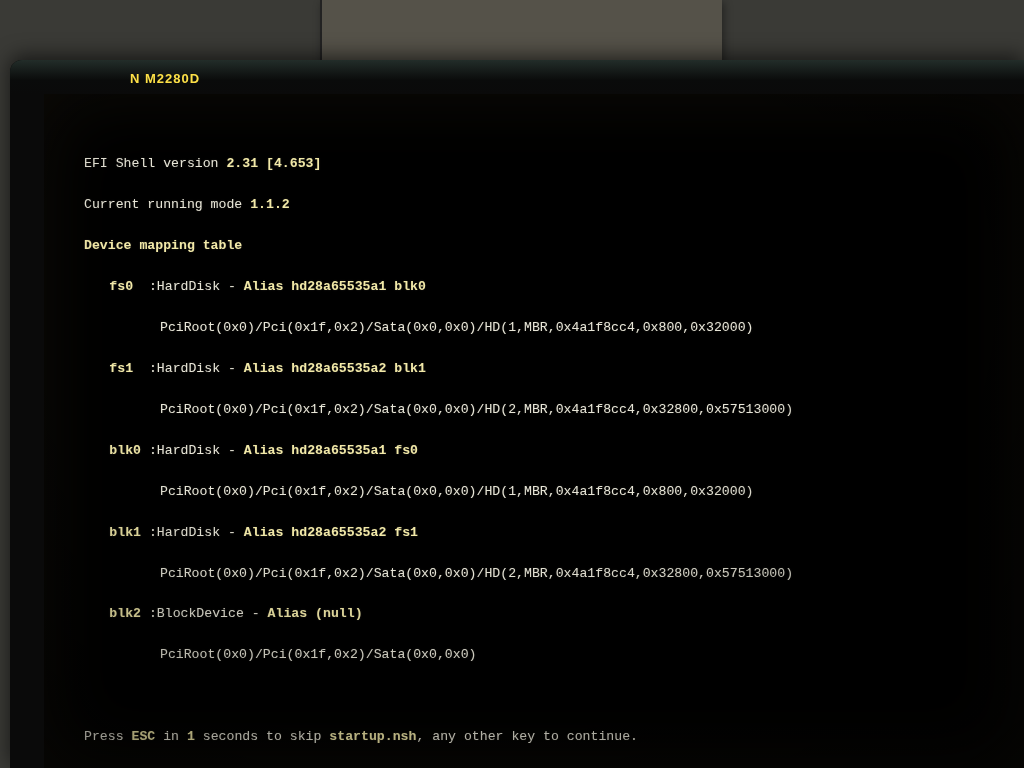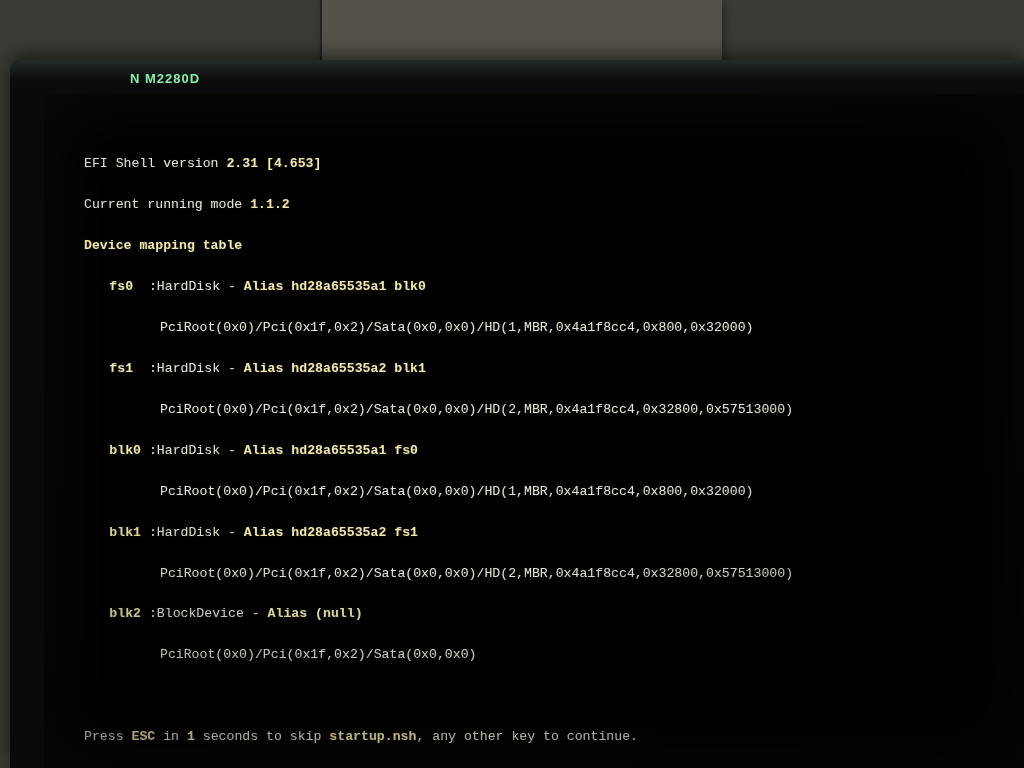--- a/index.html
+++ b/index.html
@@ -21,21 +21,21 @@
     border-radius:12px 0 0 0;
     box-shadow:inset 0 0 80px rgba(60,50,30,.25), 0 -4px 20px rgba(0,0,0,.6);
   }
   .bezel-gloss{
     position:absolute;left:10px;top:60px;right:0;height:34px;
     background:linear-gradient(to bottom,rgba(80,110,100,.35),rgba(10,20,18,.1) 60%,rgba(0,0,0,0));
     border-radius:12px 0 0 0;
     pointer-events:none;
   }
   .brand{
-    position:absolute;left:130px;top:72px;color:#86efac;
+    position:absolute;left:130px;top:72px;color:#fde047;
     font:600 13px/1 "Arial",sans-serif;letter-spacing:1px;
     pointer-events:none;
   }
   .screen{
     position:absolute;left:0;top:0;right:0;bottom:0;
     padding:40px 10px 10px 40px;
     color:#e8e6d8;
     font-size:13.2px;
     line-height:1.55;
     white-space:pre;

